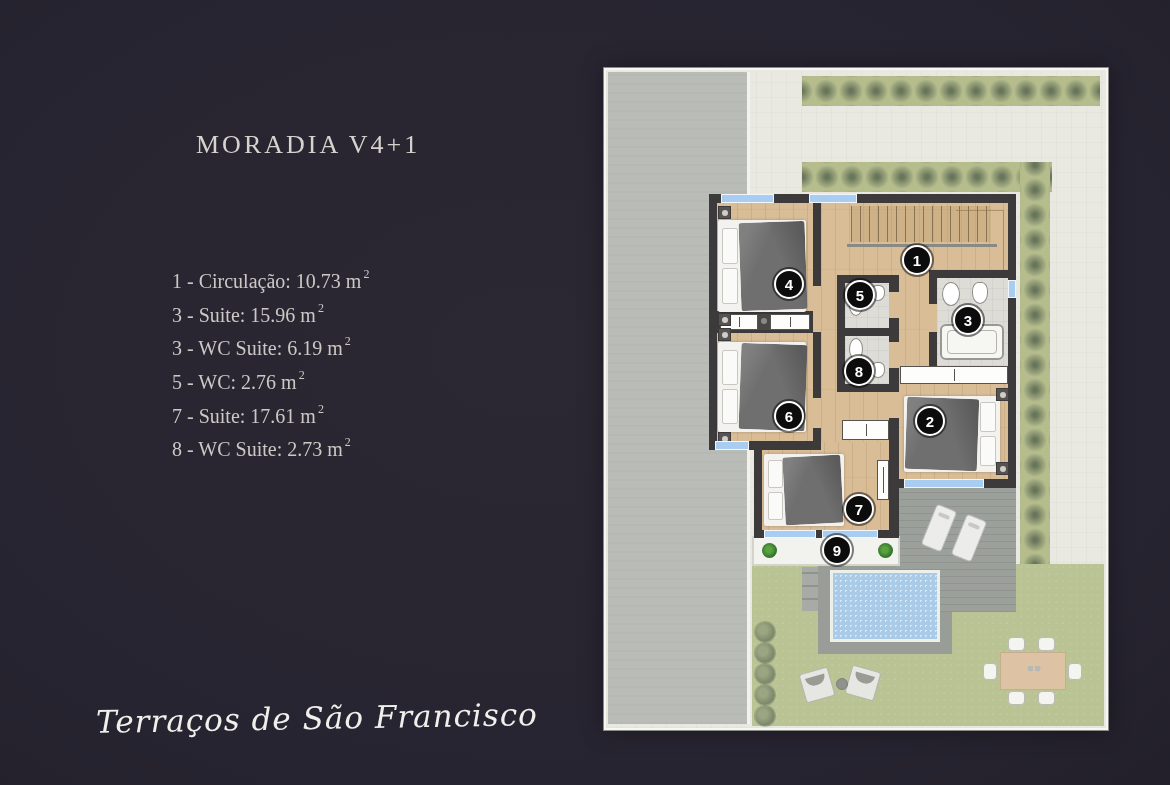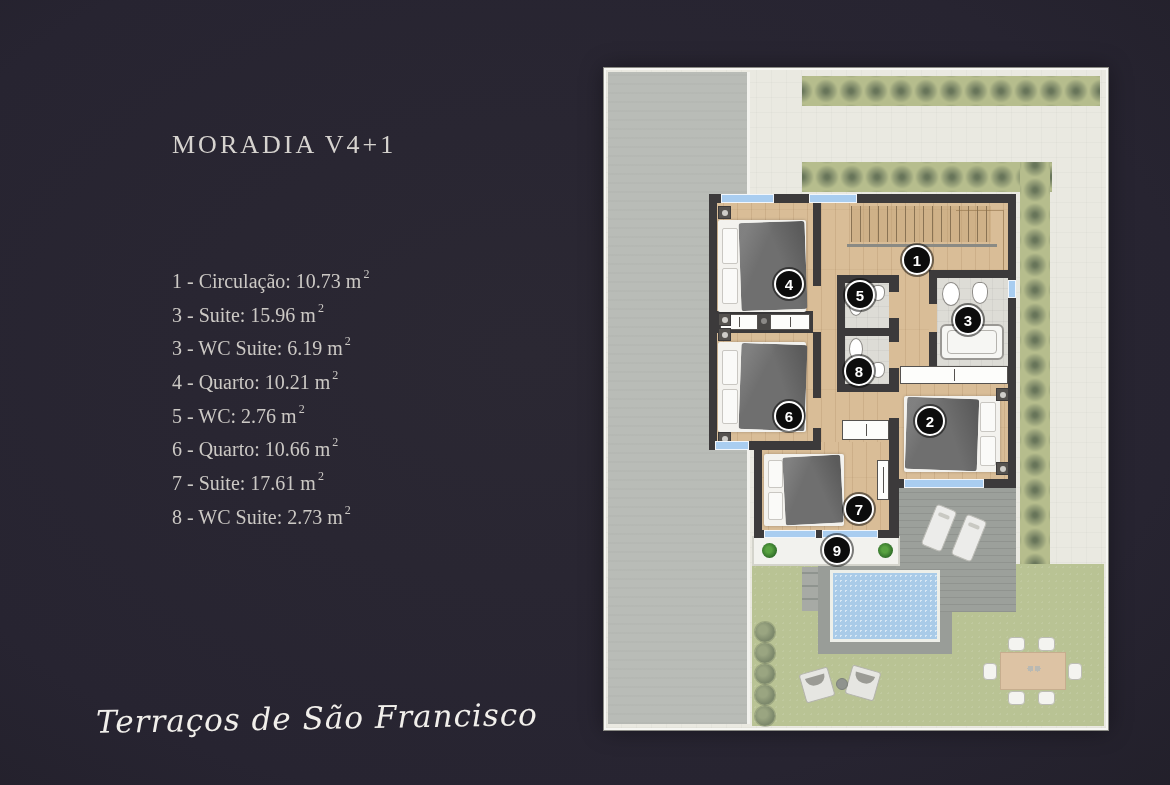--- a/index.html
+++ b/index.html
@@ -4,21 +4,21 @@
 <style>
   html,body{margin:0;padding:0;}
   body{
     width:1170px;height:785px;overflow:hidden;position:relative;
     background:radial-gradient(1200px 820px at 45% 45%, #2b2833 0%, #272431 55%, #1d1b23 100%);
     font-family:"Liberation Serif", serif;
   }
   .abs{position:absolute;}
   
   .brand-block{left:172px;top:130px;}
-  .title{font-size:26px;letter-spacing:3px;color:#d6d3cf;font-weight:400;}
+  .title{font-size:26px;letter-spacing:3px;color:#d6d3cf;font-weight:400;margin-left:24px;}
   .subtitle{font-size:45px;letter-spacing:2px;color:#edebe7;font-weight:400;margin-top:6px;}
   .legend{left:172px;top:262px;color:#ccc9c5;font-size:20px;}
   .legend-row{line-height:29px;white-space:nowrap;font-family:Liberation Serif, serif;}
   .legend-row sup{font-size:12px;position:relative;top:-2px;margin-left:2px;}
   .signature{left:96px;top:700px;font-size:31px;color:#f1efeb;font-style:italic;
     letter-spacing:1px;transform:rotate(-1deg);font-family:"DejaVu Serif",serif;}
   
   .plan{left:604px;top:68px;width:500px;height:658px;
     background:#eae9e1;
     background-image:
@@ -91,23 +91,21 @@
 <body>
 
 <div class="abs brand-block">
   <div class="title">MORADIA V4+1</div>
 </div>
 
 <div class="abs legend">
   <div class="legend-row"><span>1 - Circulação: 10.73 m</span><sup>2</sup></div>
   <div class="legend-row"><span>3 - Suite: 15.96 m</span><sup>2</sup></div>
   <div class="legend-row"><span>3 - WC Suite: 6.19 m</span><sup>2</sup></div>
-  <div class="legend-row"><span>4 - Quarto: 10.21 m</span><sup>2</sup></div>
   <div class="legend-row"><span>5 - WC: 2.76 m</span><sup>2</sup></div>
-  <div class="legend-row"><span>6 - Quarto: 10.66 m</span><sup>2</sup></div>
   <div class="legend-row"><span>7 - Suite: 17.61 m</span><sup>2</sup></div>
   <div class="legend-row"><span>8 - WC Suite: 2.73 m</span><sup>2</sup></div>
 </div>
 
 <div class="abs signature">Terraços de São Francisco</div>
 
 <div class="abs plan">
 
   <div class="driveway" style="left:2px;top:2px;width:142px;height:652px;"></div>
   <div class="hedge" style="left:196px;top:6px;width:298px;height:30px;"></div>

